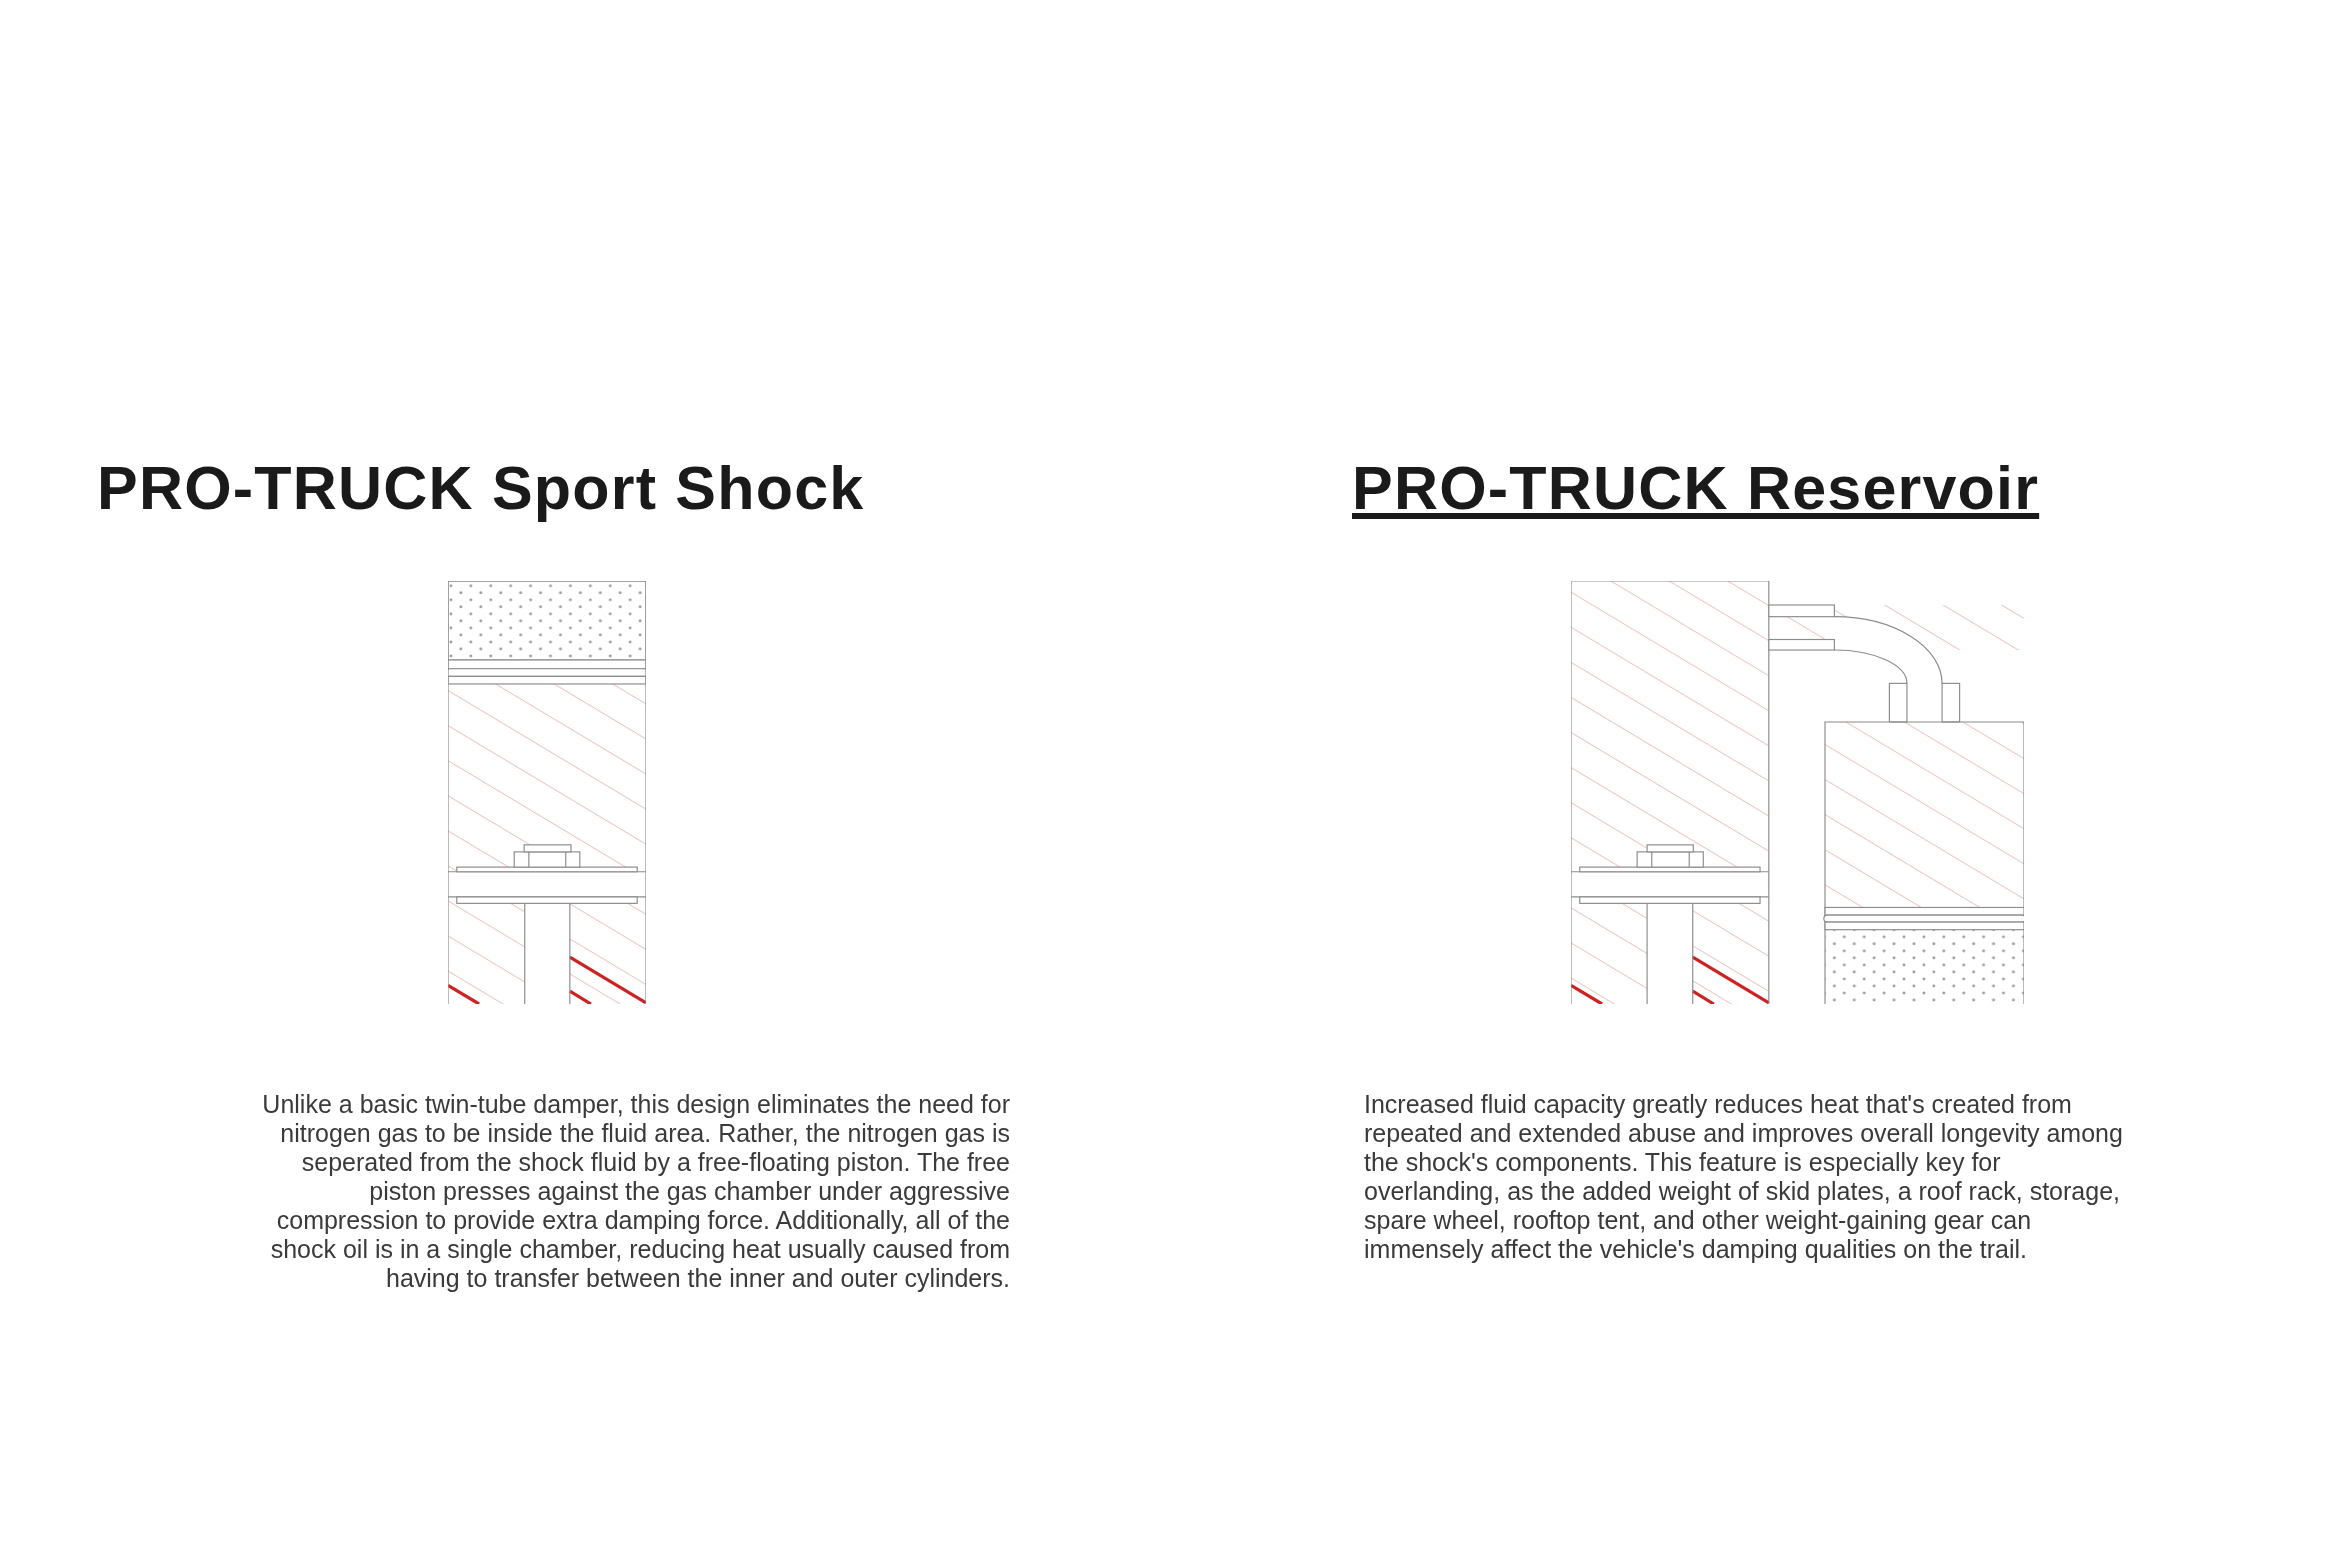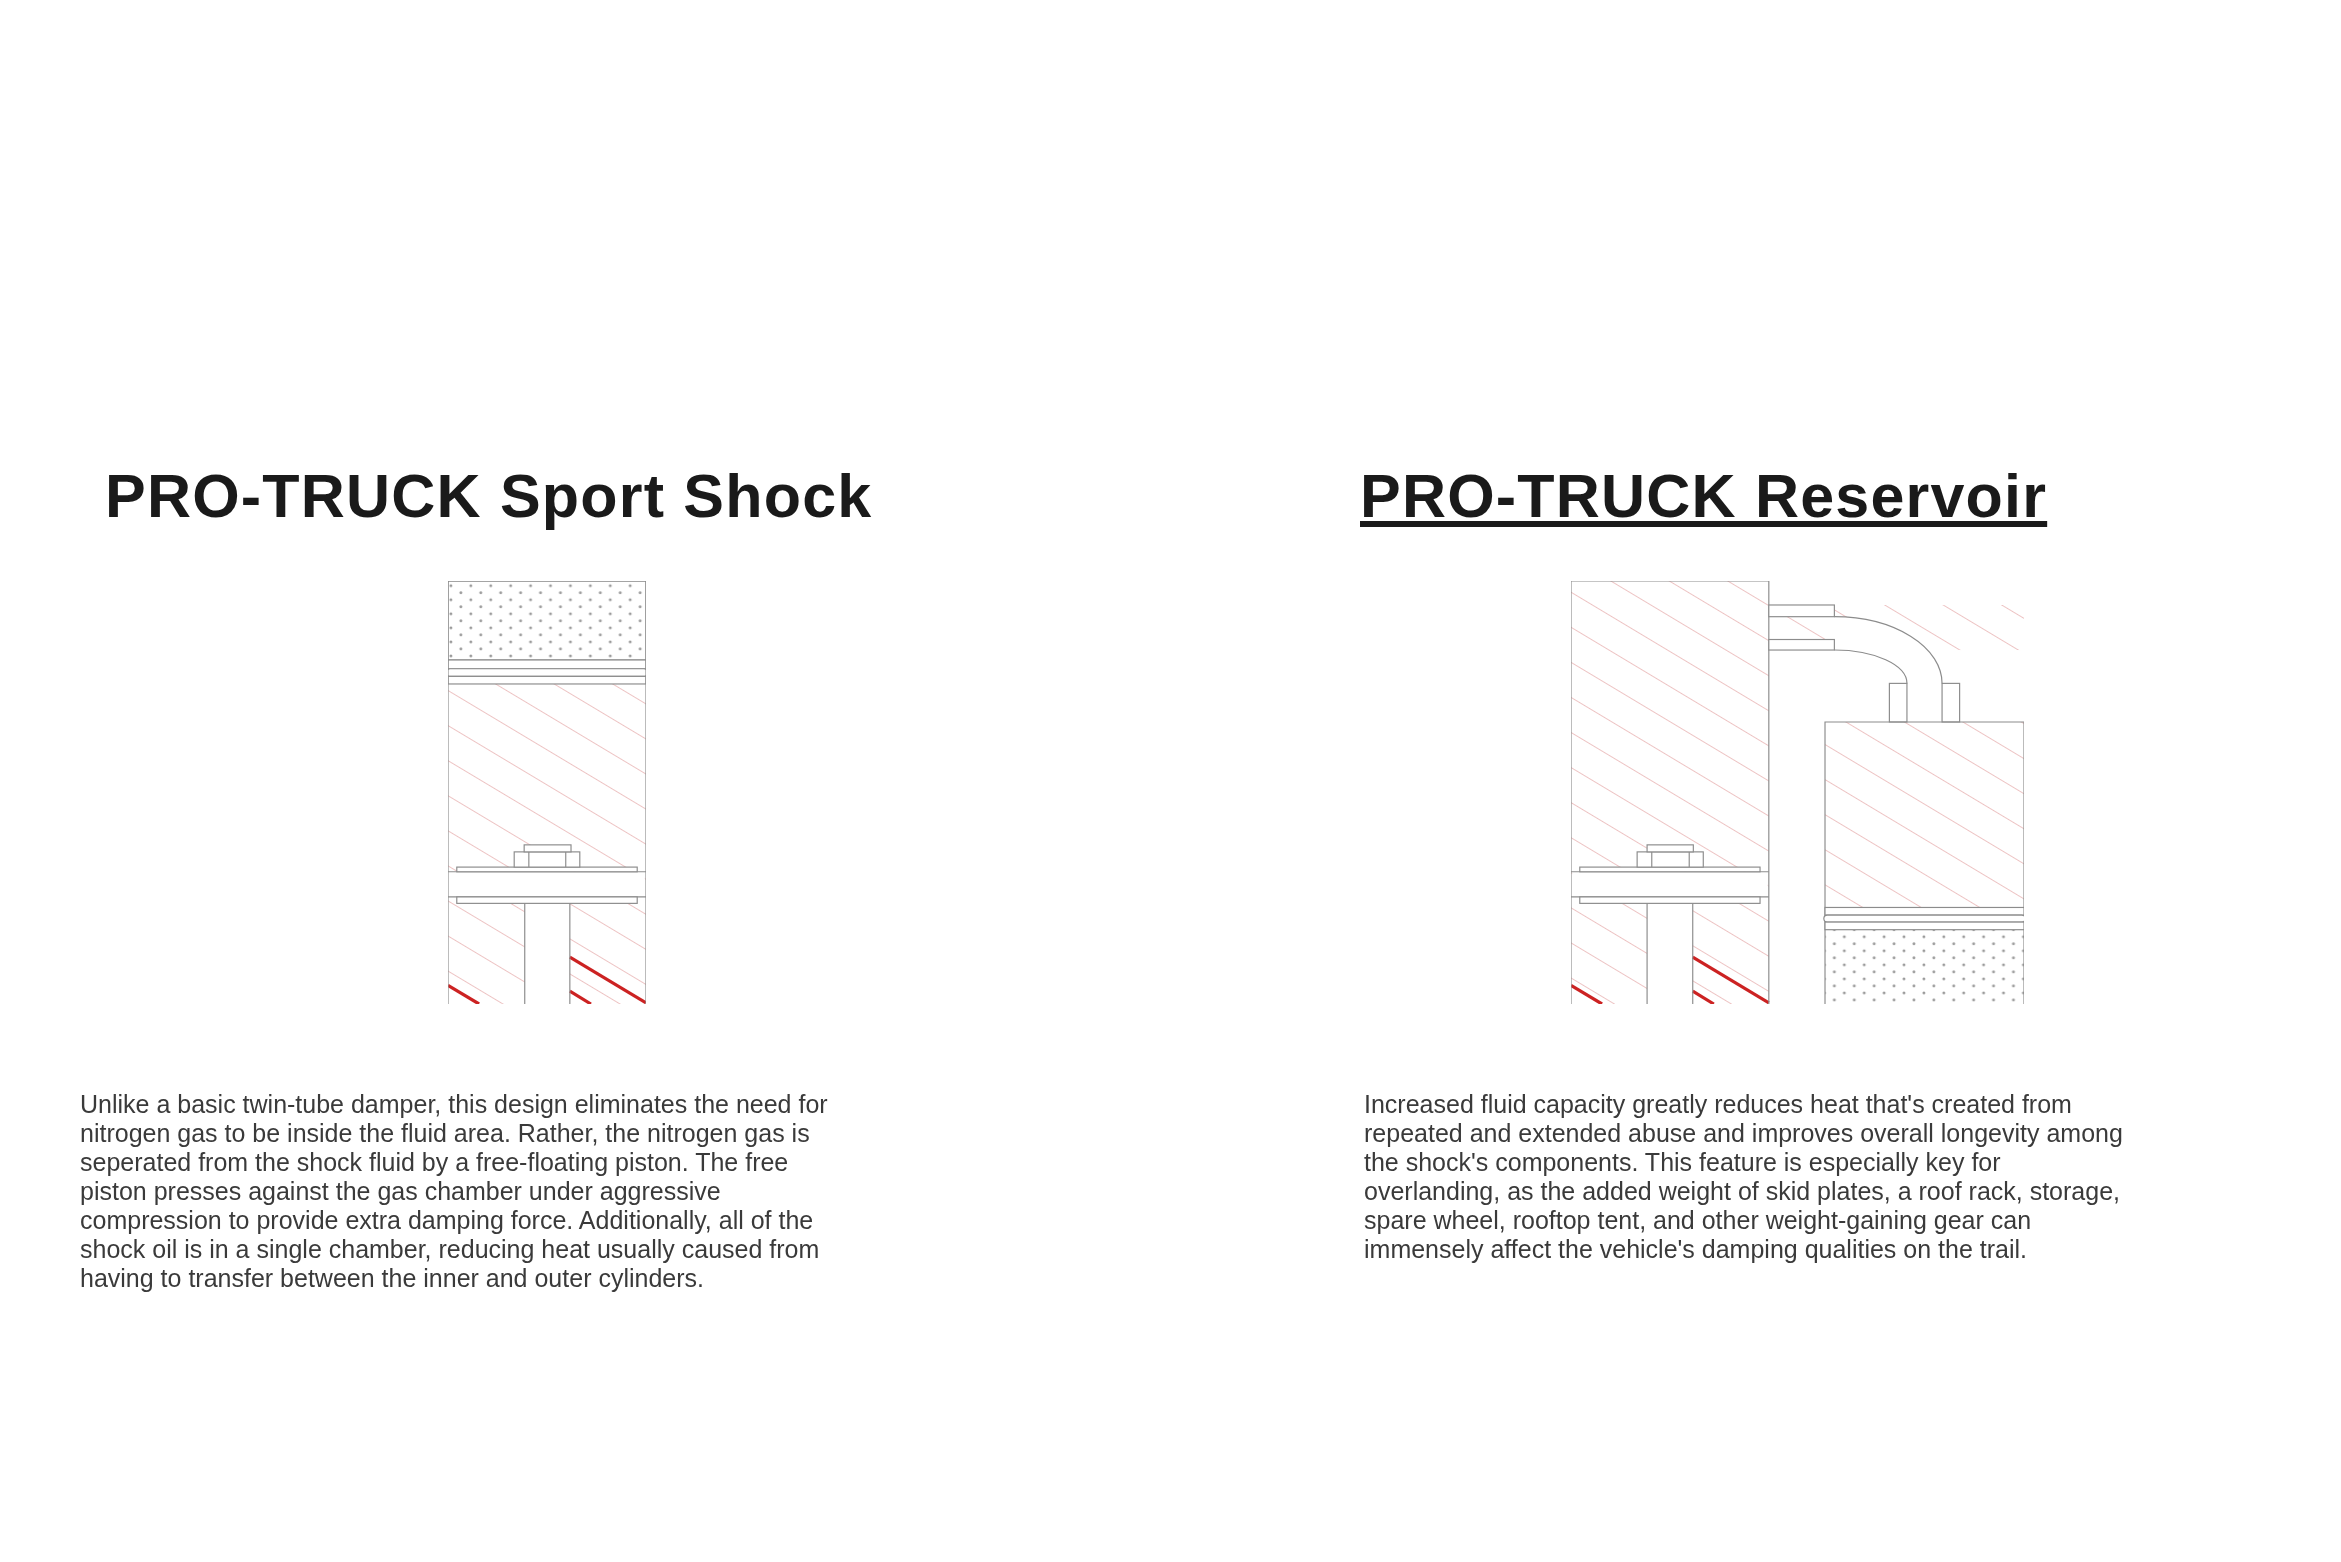--- a/index.html
+++ b/index.html
@@ -11,32 +11,32 @@
     --hatch-red:#dd8f8f;
     --accent-red:#cc2222;
   }
   html,body{margin:0;padding:0;}
   body{
     width:2342px;height:1562px;position:relative;overflow:hidden;
     background:var(--background);
     font-family:"Liberation Sans", sans-serif;
   }
   .heading{
-    position:absolute;margin:8px;
+    position:absolute;margin:0;
     font-size:61px;line-height:61px;font-weight:bold;
     letter-spacing:1.2px;color:var(--heading-text);white-space:nowrap;
   }
   .heading.left{left:97px;top:458px;}
   .heading.right{left:1352px;top:458px;text-decoration:underline;}
   .body-text{
     position:absolute;margin:0;
     font-size:25px;line-height:29px;font-weight:normal;
     color:var(--body-text);white-space:pre-line;
   }
-  .body-text.left{left:80px;top:1090px;width:913px;}
+  .body-text.left{left:97px;top:1090px;width:913px;text-align:right;}
   .body-text.right{left:1352px;top:1090px;width:913px;margin-left:12px;}
   figure.diagram{position:absolute;margin:0;}
   figure.diagram.left{left:448px;top:581px;width:198px;height:423px;}
   figure.diagram.right{left:1571px;top:581px;width:453px;height:423px;}
   svg{display:block;width:100%;height:100%;}
   .gline{stroke:var(--line-gray);stroke-width:2;fill:none;}
   .gfill{stroke:var(--line-gray);stroke-width:2;fill:#ffffff;}
   .wfill{fill:#ffffff;stroke:none;}
   .hatchline{stroke:var(--hatch-red);stroke-width:1.8;}
   .dot{fill:var(--dot-gray);}

